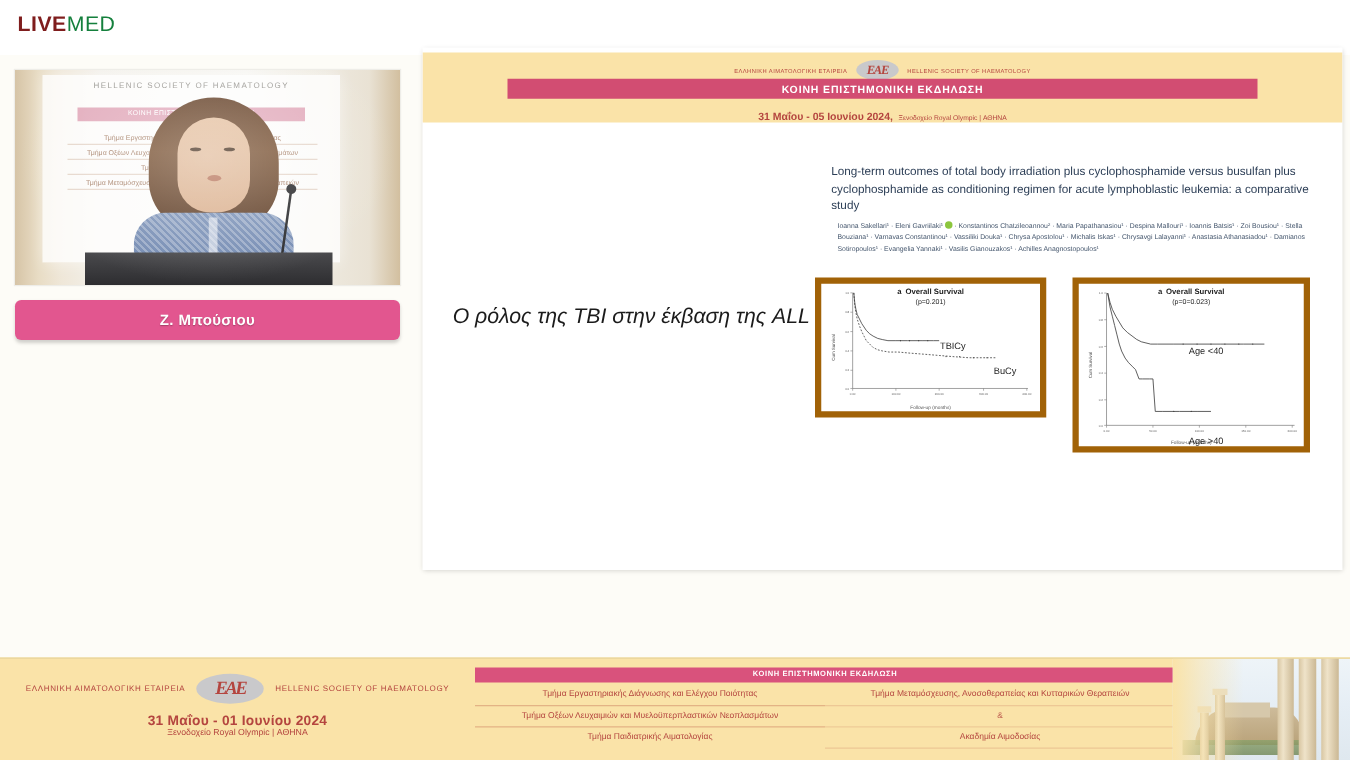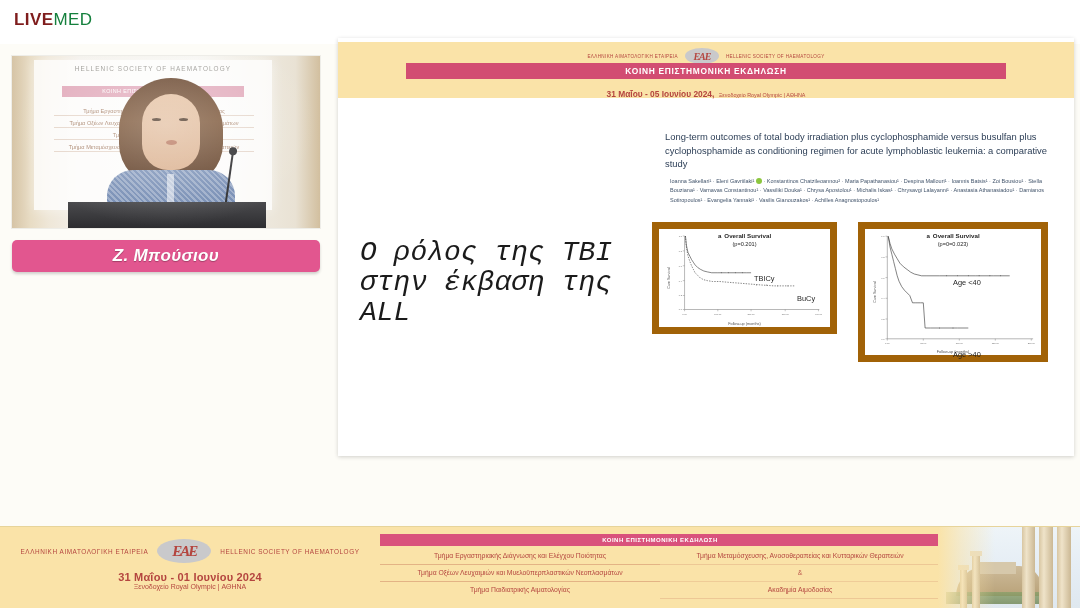--- a/index.html
+++ b/index.html
@@ -129,24 +129,23 @@
   
   #speaker-banner {
     position: absolute; left: 12px; top: 240px;
     width: 308px; height: 32px;
     background: #e2568f;
     border-radius: 5px;
     box-shadow: 0 2px 3px rgba(0,0,0,0.18);
     display: flex; align-items: center; justify-content: center;
   }
   #speaker-banner span {
-    color: #ffffff; font-size: 17px; font-weight: bold;
+    color: #ffffff; font-size: 12px; font-weight: bold;
     letter-spacing: .3px;
     text-shadow: 0 1px 1px rgba(0,0,0,.28);
-    font-style: italic;
   }
 
   
   #slide {
     position: absolute; left: 338px; top: 38px;
     width: 736px; height: 418px;
     background: #ffffff;
     box-shadow: 0 1px 4px rgba(0,0,0,0.18);
     overflow: hidden;
   }
@@ -199,29 +198,30 @@
     font-size: 5.5px; line-height: 9.4px;
     color: #42546b;
   }
   .oa-dot {
     display: inline-block; width: 6px; height: 6px; border-radius: 50%;
     background: #8cc63e; vertical-align: -1px;
   }
 
   #talk-title {
     position: absolute; left: 22px; top: 200px; width: 290px;
-    font-size: 28px; line-height: 30px;
+    font-size: 17px; line-height: 30px;
     font-style: italic; color: #1b1b1b;
-    font-family: Liberation Mono, monospace;
+    font-family: Liberation Sans, sans-serif;
+    text-align: center;
   }
 
   .km-chart {
     position: absolute;
     background: #ffffff;
-    border: 7px solid #a16207;
+    border: 5px solid #a16207;
   }
   #km-left  { left: 314px; top: 184px; width: 185px; height: 112px; }
   #km-right { left: 520px; top: 184px; width: 190px; height: 140px; }
 
   .km-head {
     position: absolute; left: 0; top: 3px; width: 100%; text-align: center;
     font-size: 6.2px; color: #1f1f1f; font-weight: bold;
   }
   .km-head .marker { font-weight: bold; margin-right: 3px; }
   .km-p {

